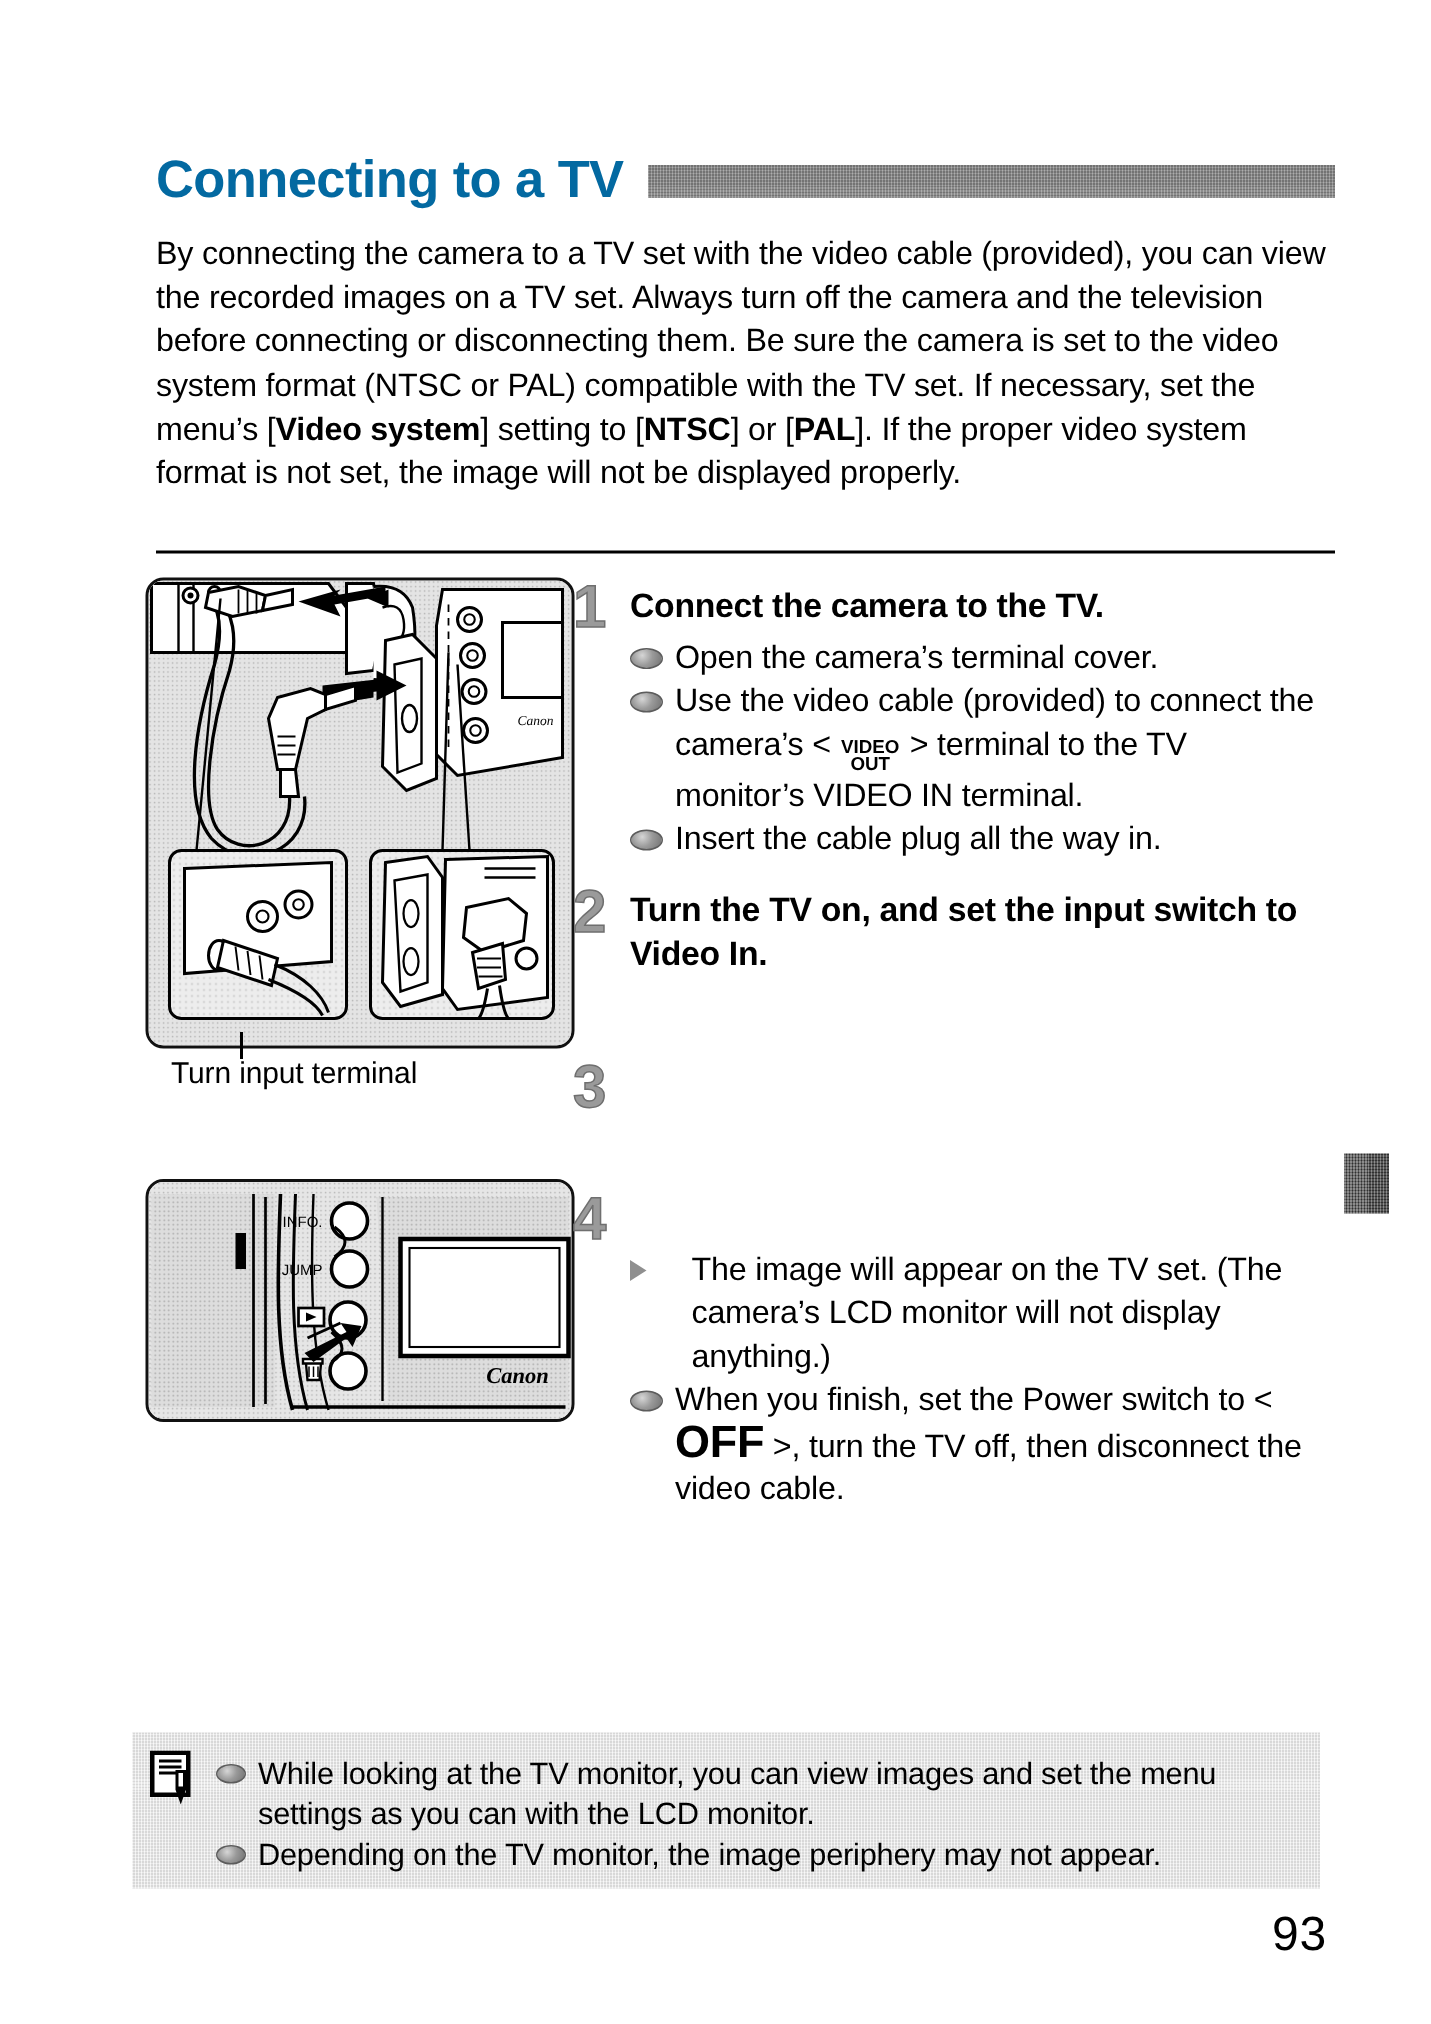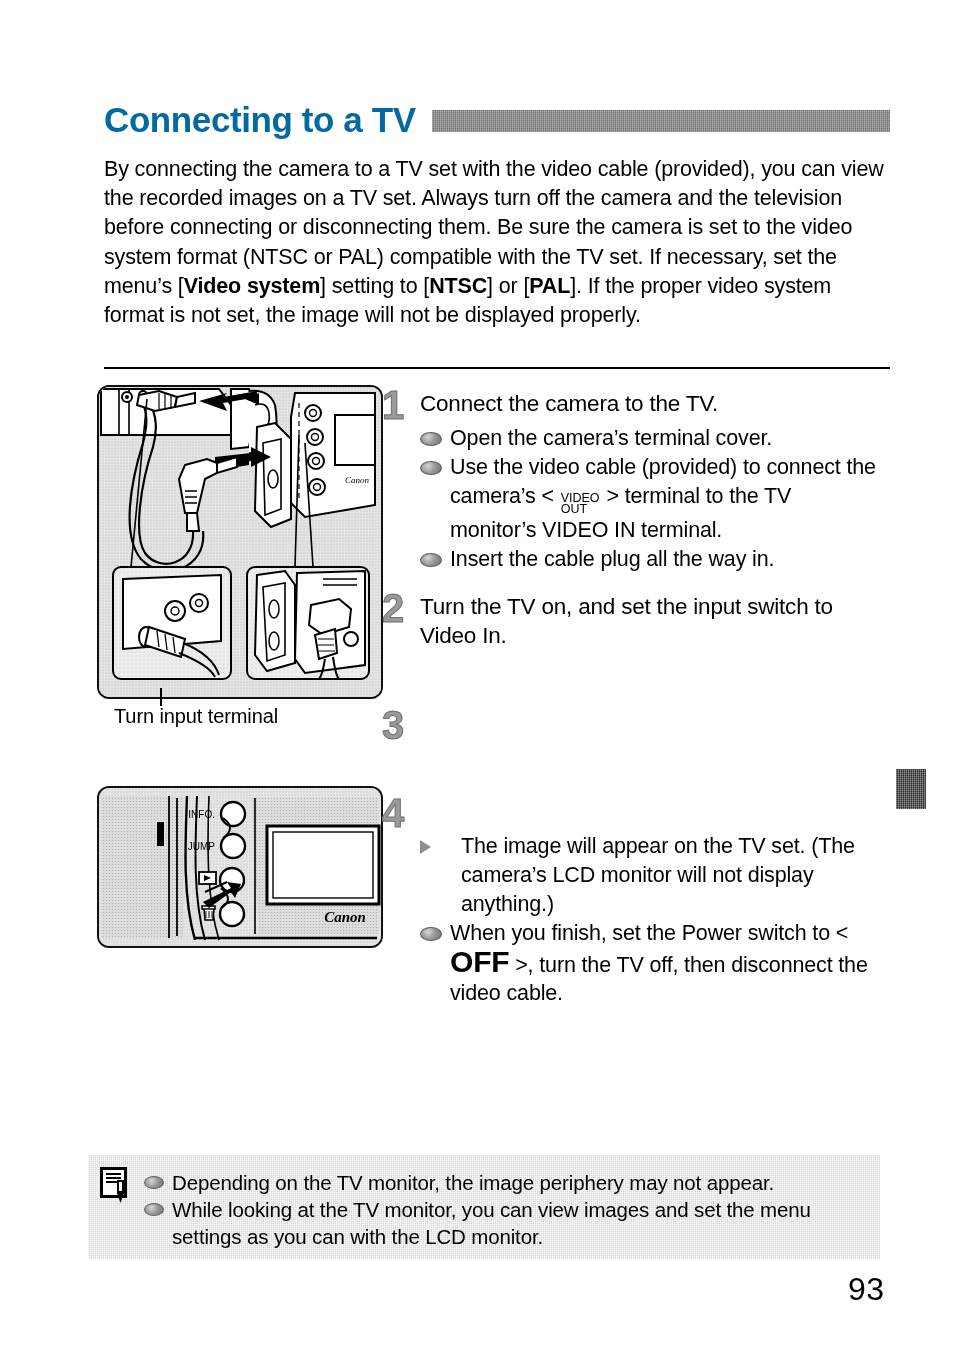--- a/index.html
+++ b/index.html
@@ -120,21 +120,21 @@
     font-weight: bold;
     line-height: 0.86;
     color: #9a9a9a;
     -webkit-text-stroke: 1px #6f6f6f;
     width: 38px;
     flex: 0 0 38px;
     font-family: "Liberation Sans", sans-serif;
   }
   .step-title {
     font-size: 22.5px;
-    font-weight: normal;
+    font-weight: bold;
     line-height: 29px;
     letter-spacing: -0.2px;
     padding-top: 1px;
   }
   .step-body {
     margin-left: 38px;
     margin-top: 2px;
   }
   .bullet-line {
     display: flex;
@@ -164,24 +164,24 @@
     border-top: 7px solid transparent;
     border-bottom: 7px solid transparent;
     margin-top: 8px;
     margin-right: 8px;
   }
 
   
   .videoout {
     display: inline-flex;
     flex-direction: column;
-    align-items: flex-start;
+    align-items: center;
     line-height: 0.92;
     font-size: 12.5px;
-    font-weight: normal;
+    font-weight: bold;
     vertical-align: 1px;
     margin: 0 1px;
     letter-spacing: 0;
   }
   .playglyph {
     display: inline-block;
     width: 26px;
     height: 19px;
     border: 2.5px solid #000;
     position: relative;
@@ -483,22 +483,22 @@
 <div id="note-box">
   <svg id="note-icon" viewBox="0 0 30 36">
     <rect x="1.5" y="1.5" width="24" height="28" fill="#fff" stroke="#000" stroke-width="3"></rect>
     <path d="M6 7 h15 M6 11 h15 M6 15 h15" stroke="#000" stroke-width="2"></path>
     <path d="M18 14 l5 0 0 12 -2.5 7 -2.5 -7 Z" fill="#fff" stroke="#000" stroke-width="2"></path>
     <path d="M18 24 l5 0 0 2 -2.5 7 -2.5 -7 Z" fill="#000"></path>
   </svg>
   <div id="note-list">
       <div class="bullet-line">
         <span class="dot"></span>
+        <span class="btxt">While looking at the TV monitor, you can view images and set the menu settings as you can with the LCD monitor.</span>
+      </div>
+      <div class="bullet-line">
+        <span class="dot"></span>
         <span class="btxt">Depending on the TV monitor, the image periphery may not appear.</span>
       </div>
-      <div class="bullet-line">
-        <span class="dot"></span>
-        <span class="btxt">While looking at the TV monitor, you can view images and set the menu settings as you can with the LCD monitor.</span>
-      </div>
     </div>
 </div>
 
 <div id="page-number">93</div>
 
 </body></html>

